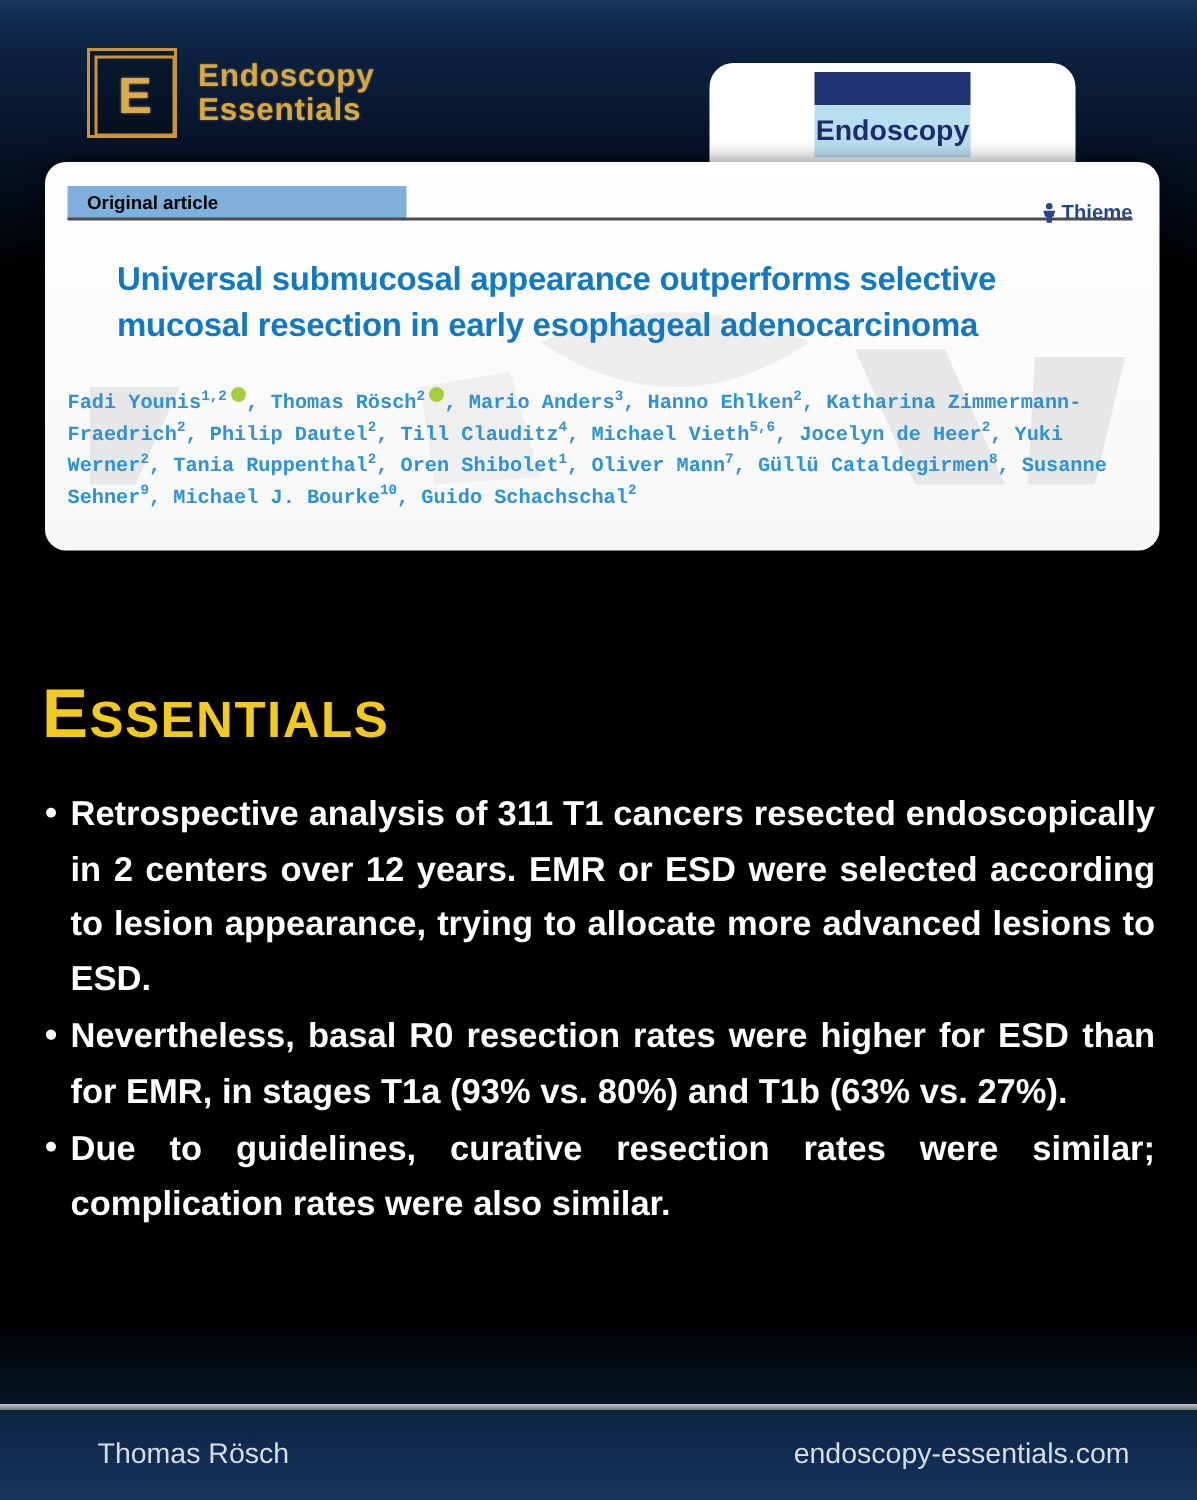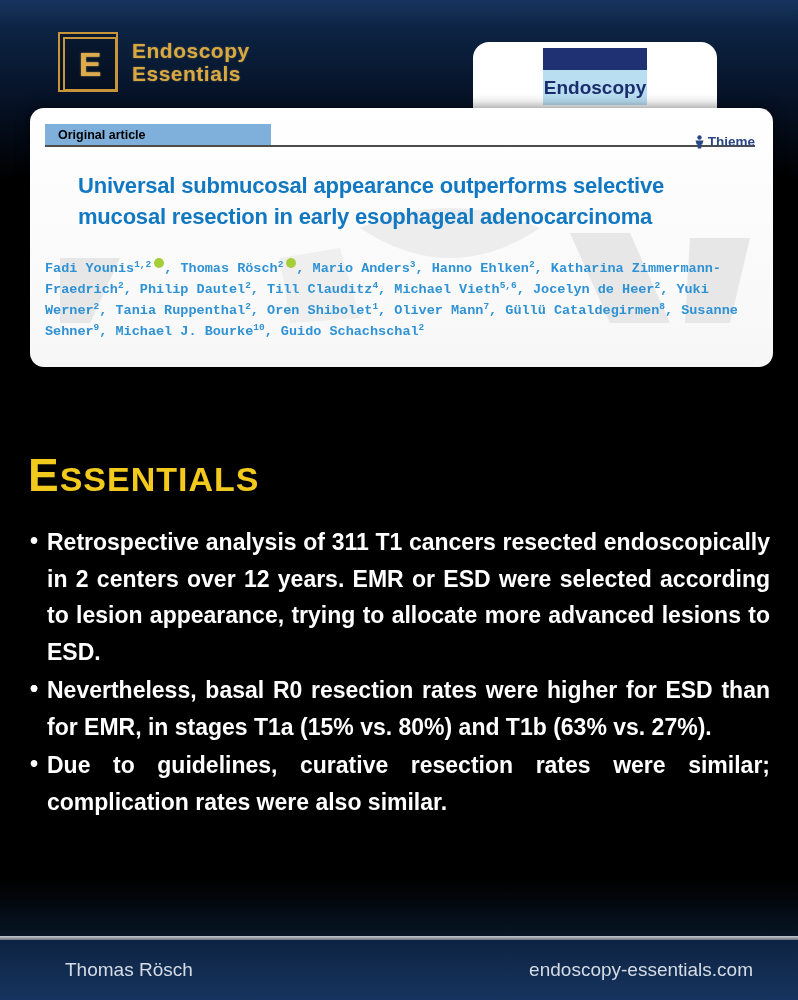--- a/index.html
+++ b/index.html
@@ -111,21 +111,21 @@
 
 <div class="abs doi">doi: 10.1055/a-2767-6165</div>
 
 <div class="abs essentials-heading">
   <span class="cap">E</span><span class="rest">ssentials</span>
 </div>
 
 <div class="abs bullets">
     <div class="bullet-item"><span class="bullet-dot">•</span><span>Retrospective analysis of 311 T1 cancers resected endoscopically in 2 centers over 12 years. EMR or ESD were selected according to lesion appearance, trying to allocate more advanced lesions to ESD.</span></div>
     <div class="bullet-item"><span class="bullet-dot">•</span></div>
-    <div class="bullet-item"><span class="bullet-dot">•</span><span>Nevertheless, basal R0 resection rates were higher for ESD than for EMR, in stages T1a (15% vs. 80%) and T1b (63% vs. 27%).</span></div>
+    <div class="bullet-item"><span class="bullet-dot">•</span><span>Nevertheless, basal R0 resection rates were higher for ESD than for EMR, in stages T1a (93% vs. 80%) and T1b (63% vs. 27%).</span></div>
     <div class="bullet-item"><span class="bullet-dot">•</span><span>Due to guidelines, curative resection rates were similar; complication rates were also similar.</span></div>
   </div>
 
 <div class="abs footer-divider"></div>
 <div class="abs footer">
   <span>Thomas Rösch</span>
   <span>endoscopy-essentials.com</span>
 </div>
 
 </body></html>

